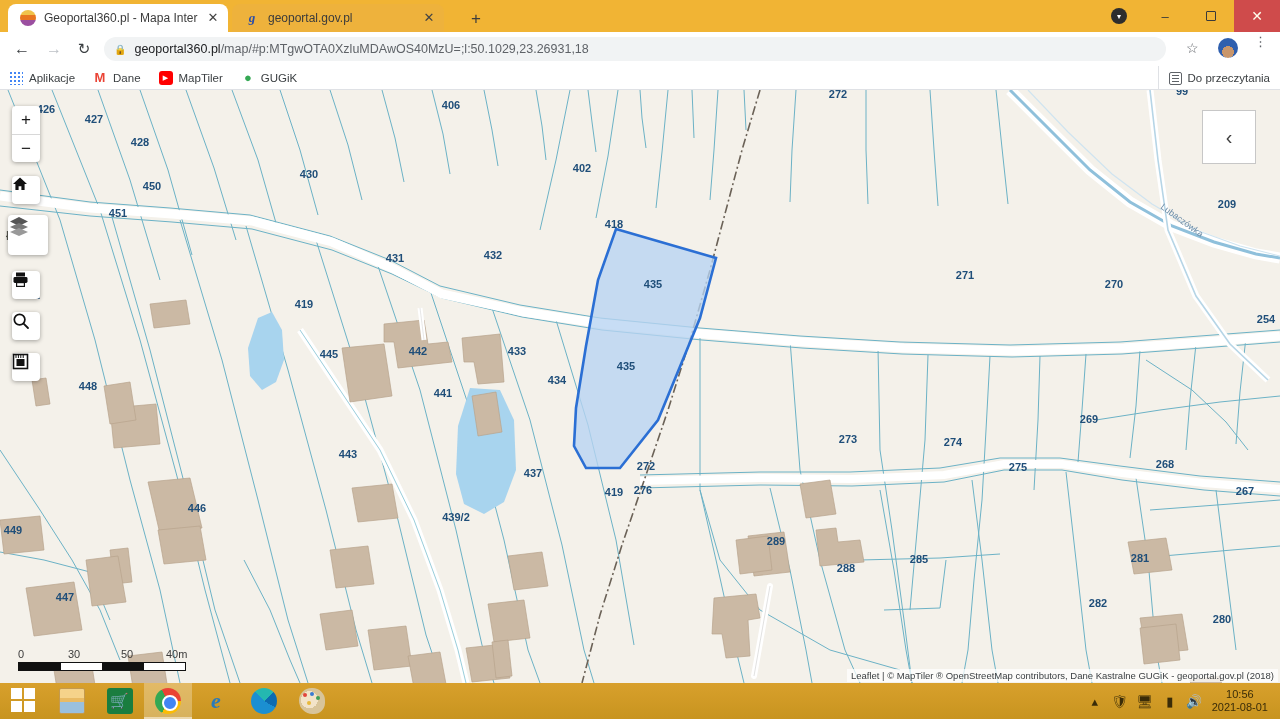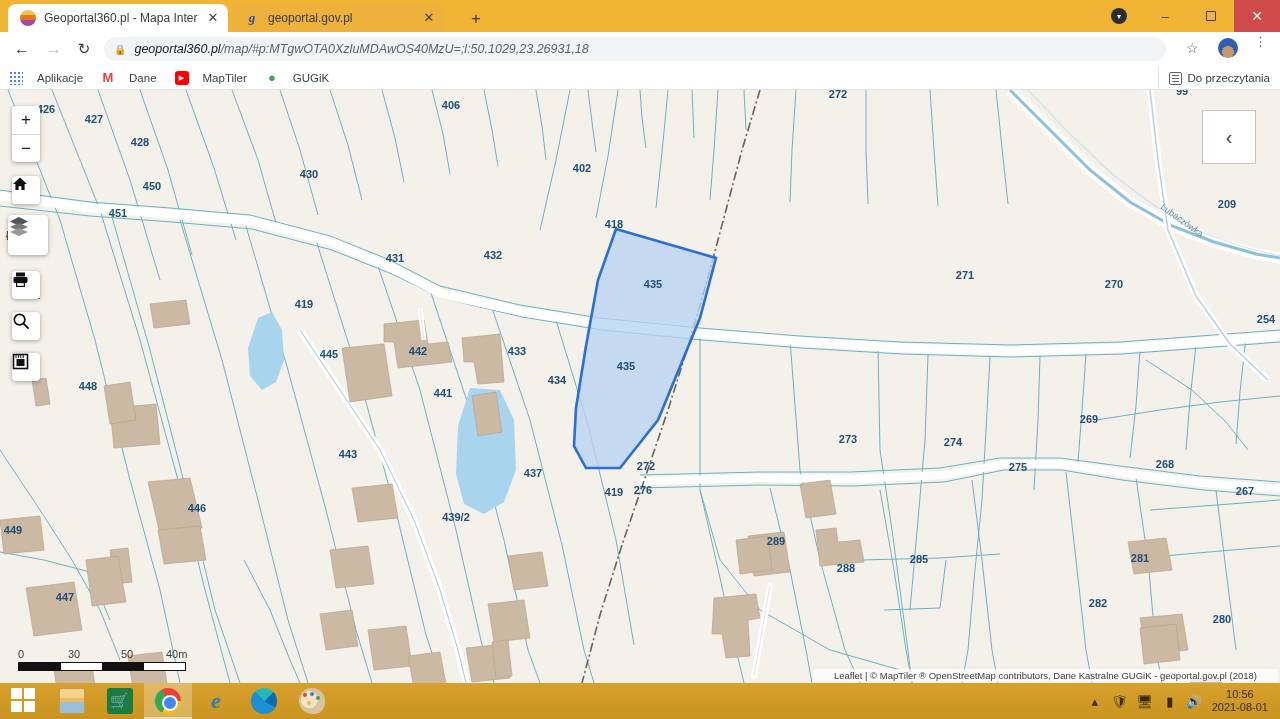--- a/index.html
+++ b/index.html
@@ -58,32 +58,32 @@
   #back { left:12px; color:#3c4043; }
   #fwd  { left:44px; color:#bdc1c6; }
   #reload { left:74px; font-size:15px; color:#3c4043; }
 
   .omnibox {
     position:absolute; left:104px; top:5px; width:1062px; height:24px;
     background:#f1f3f4; border-radius:12px; display:flex; align-items:center;
     padding:0 10px; gap:8px;
   }
   .lock { font-size:10px; color:#5f6368; }
-  .urltext { font-size:12.5px; color:#5f6368; white-space:nowrap; overflow:hidden;font-style:italic; }
+  .urltext { font-size:12.5px; color:#5f6368; white-space:nowrap; overflow:hidden; }
   .urltext b { color:#202124; font-weight:normal; }
 
   .star { position:absolute; left:1186px; top:8px; font-size:14px; color:#5f6368; }
   .avatar { position:absolute; left:1218px; top:38px; width:20px; height:20px; border-radius:50%;
             background:radial-gradient(circle at 50% 70%, #c9966b 0 34%, #2f5fae 34% 100%); }
   .kebab { position:absolute; left:1254px; top:39px; width:4px; color:#5f6368; font-size:13px;
            line-height:5px; letter-spacing:0; text-align:center; }
 
   .bookmarks { position:absolute; left:0; top:66px; width:1280px; height:24px; background:#ffffff;
                border-bottom:1px solid #dfe1e5; display:flex; align-items:center; }
-  .bm { display:flex; align-items:center; gap:14px; padding:0 9px; font-size:11.5px; color:#3c4043; height:24px; }
+  .bm { display:flex; align-items:center; gap:6px; padding:0 9px; font-size:11.5px; color:#3c4043; height:24px; }
   .bm .ic { width:14px; height:14px; flex:0 0 14px; position:relative; }
   .ic-apps {
     background-image:
       radial-gradient(circle, #4285f4 48%, transparent 50%),
       radial-gradient(circle, #ea4335 48%, transparent 50%),
       radial-gradient(circle, #fbbc05 48%, transparent 50%);
     background-size:4px 4px; background-repeat:repeat; background-position:0 0;
     background-color:transparent;
   }
   .ic-gmail { color:#ea4335; font-weight:bold; font-size:13px; line-height:14px; text-align:center; }
@@ -125,21 +125,21 @@
                  font-size:20px; color:#3d3d3d; }
 
   .scalebar { position:absolute; left:18px; bottom:12px; width:168px; }
   .scalelabels { position:relative; height:14px; font-size:11px; color:#3b3b3b; }
   .scalelabels span { position:absolute; top:0; }
   .scaleticks { height:9px; border:1px solid #111; display:flex; background:#fff; }
   .scaleticks i { flex:1 1 0; }
   .scaleticks i.on { background:#111; }
 
   .attrib { position:absolute; right:2px; bottom:1px; font-size:9.5px; color:#3c4043;
-            background:rgba(255,255,255,.72); padding:1px 21px; white-space:nowrap; }
+            background:rgba(255,255,255,.72); padding:1px 4px; white-space:nowrap; }
 
   
   #taskbar { position:absolute; left:0; top:683px; width:1280px; height:36px;
              background:linear-gradient(#d8a02c, #c8941f); display:flex; align-items:center; }
   .tbitem { width:48px; height:36px; display:flex; align-items:center; justify-content:center; }
   .tbitem.active { background:rgba(255,255,255,.28); box-shadow:inset 0 -2px 0 rgba(255,255,255,.5); }
   .tbglyph { width:26px; height:26px; position:relative; }
 
   .g-win { background:
       linear-gradient(#fff,#fff) 0 0/11px 11px no-repeat,

